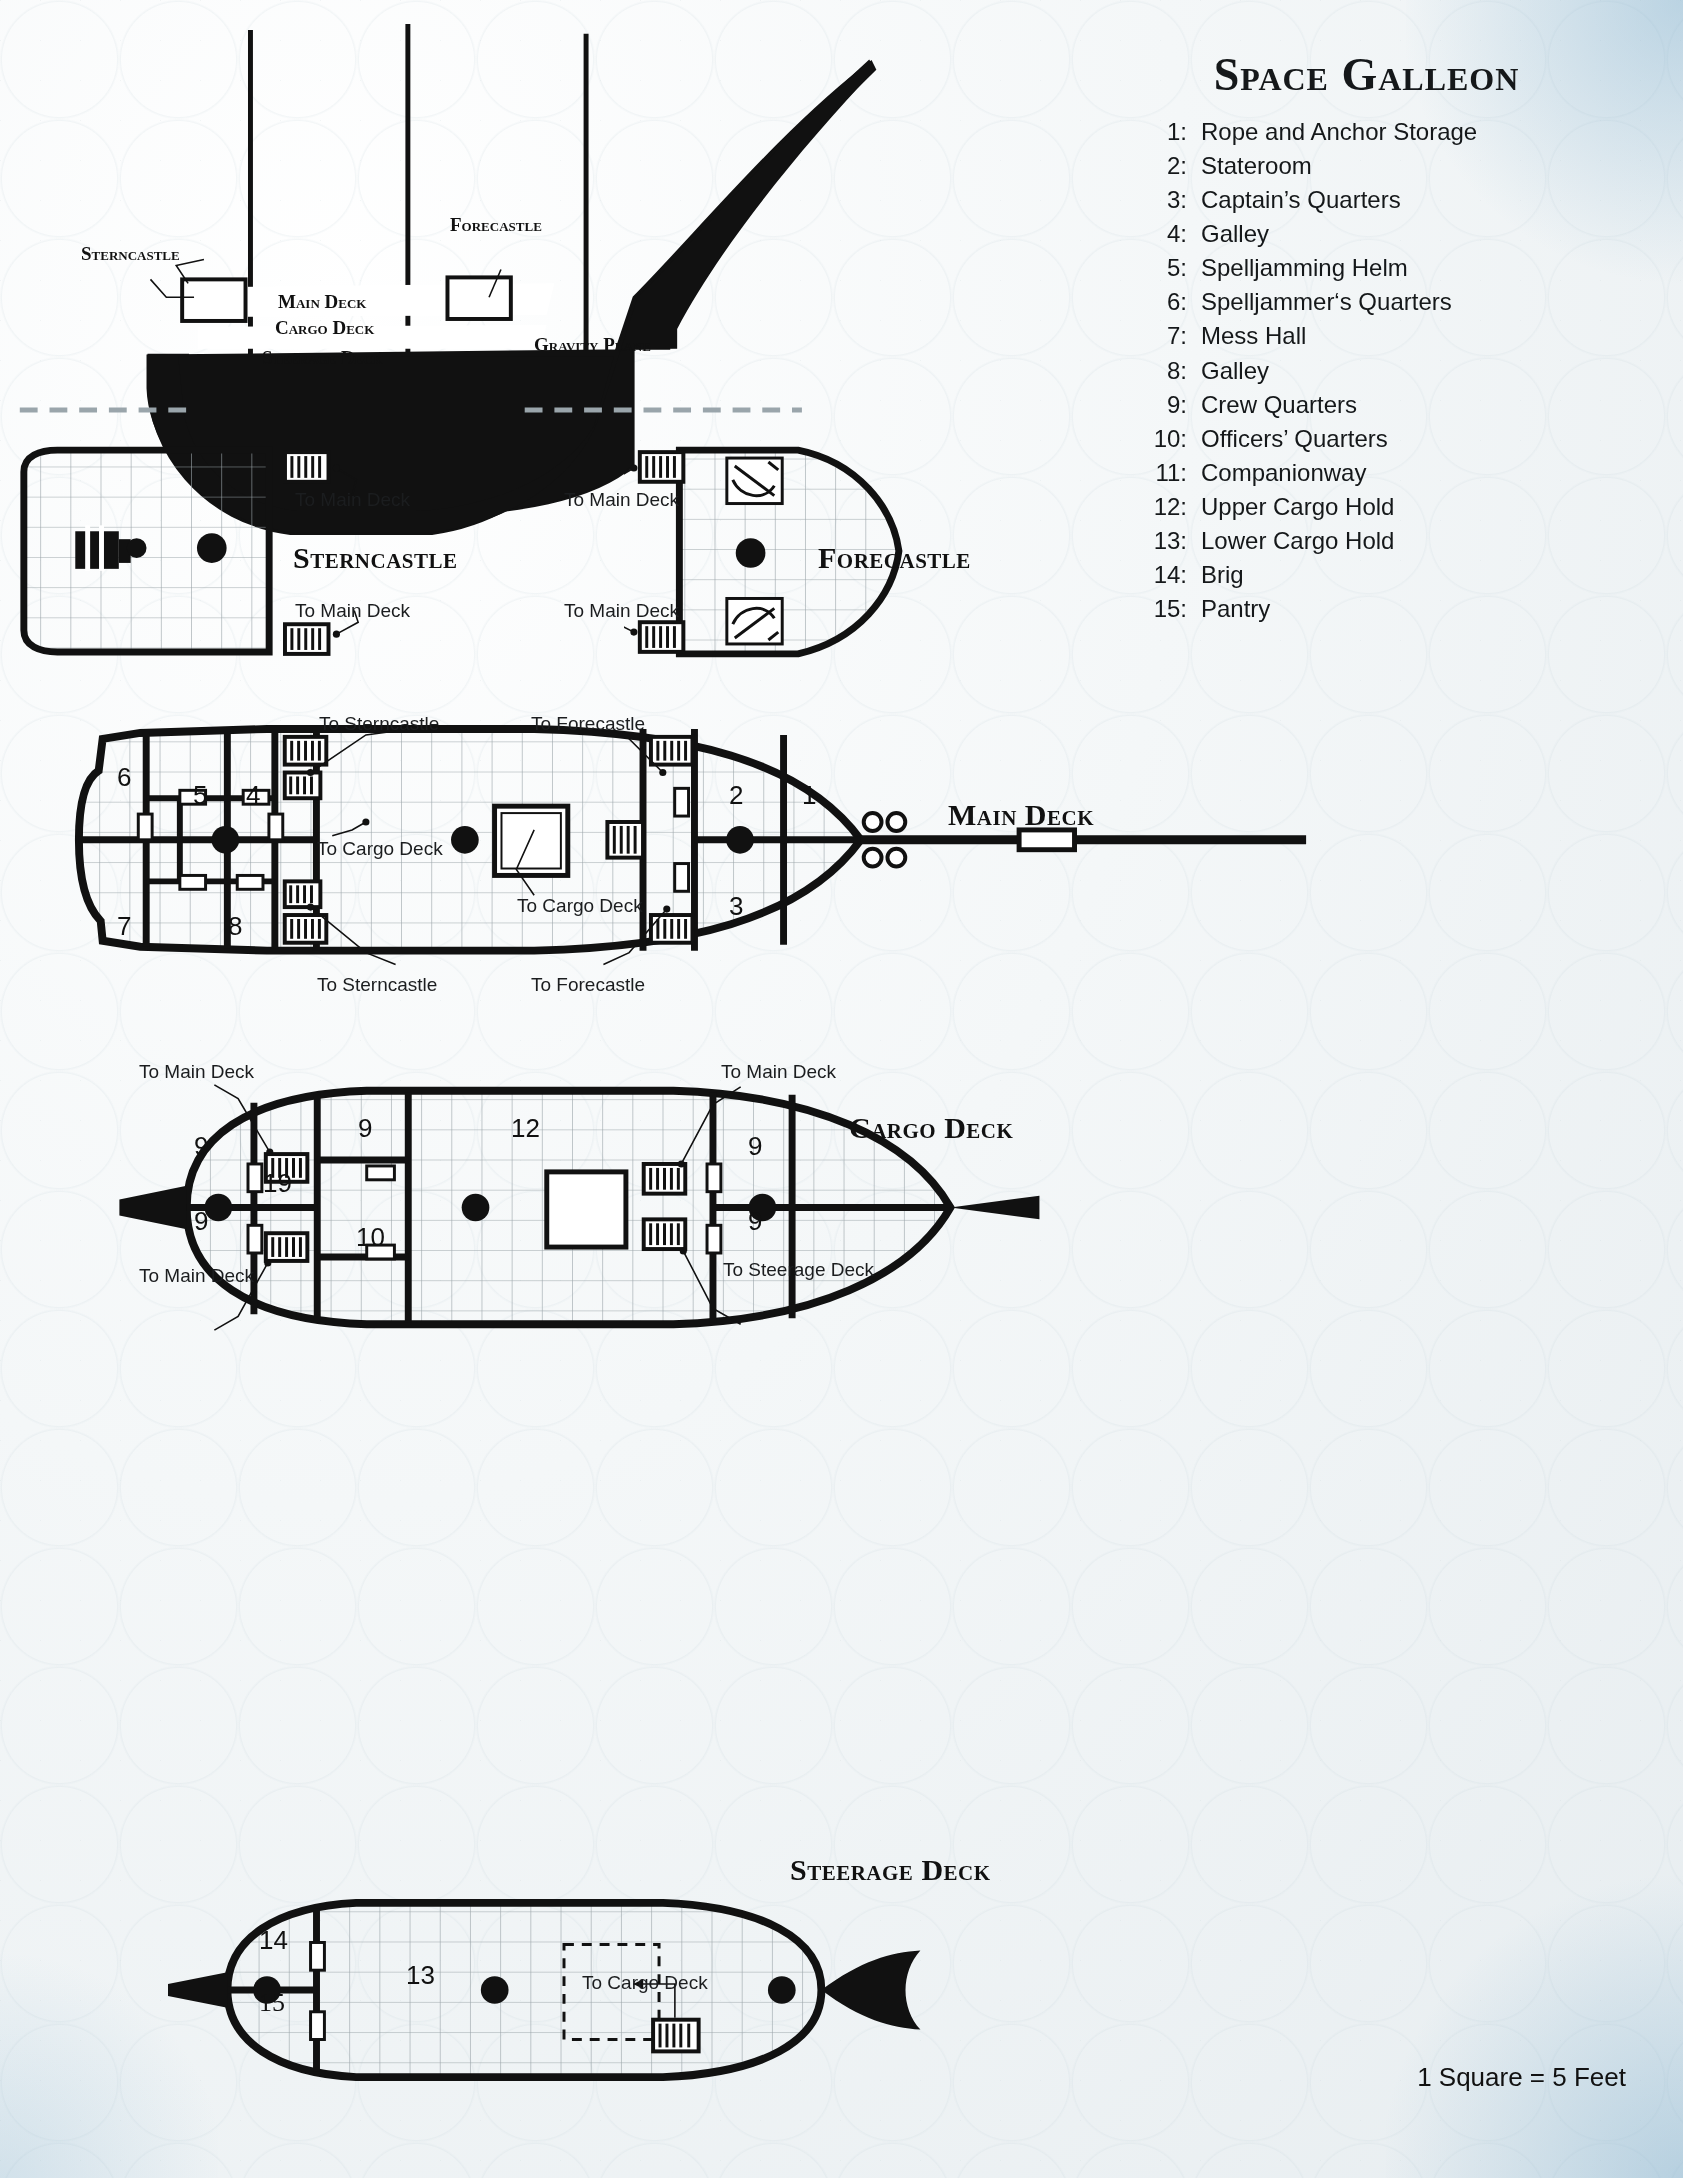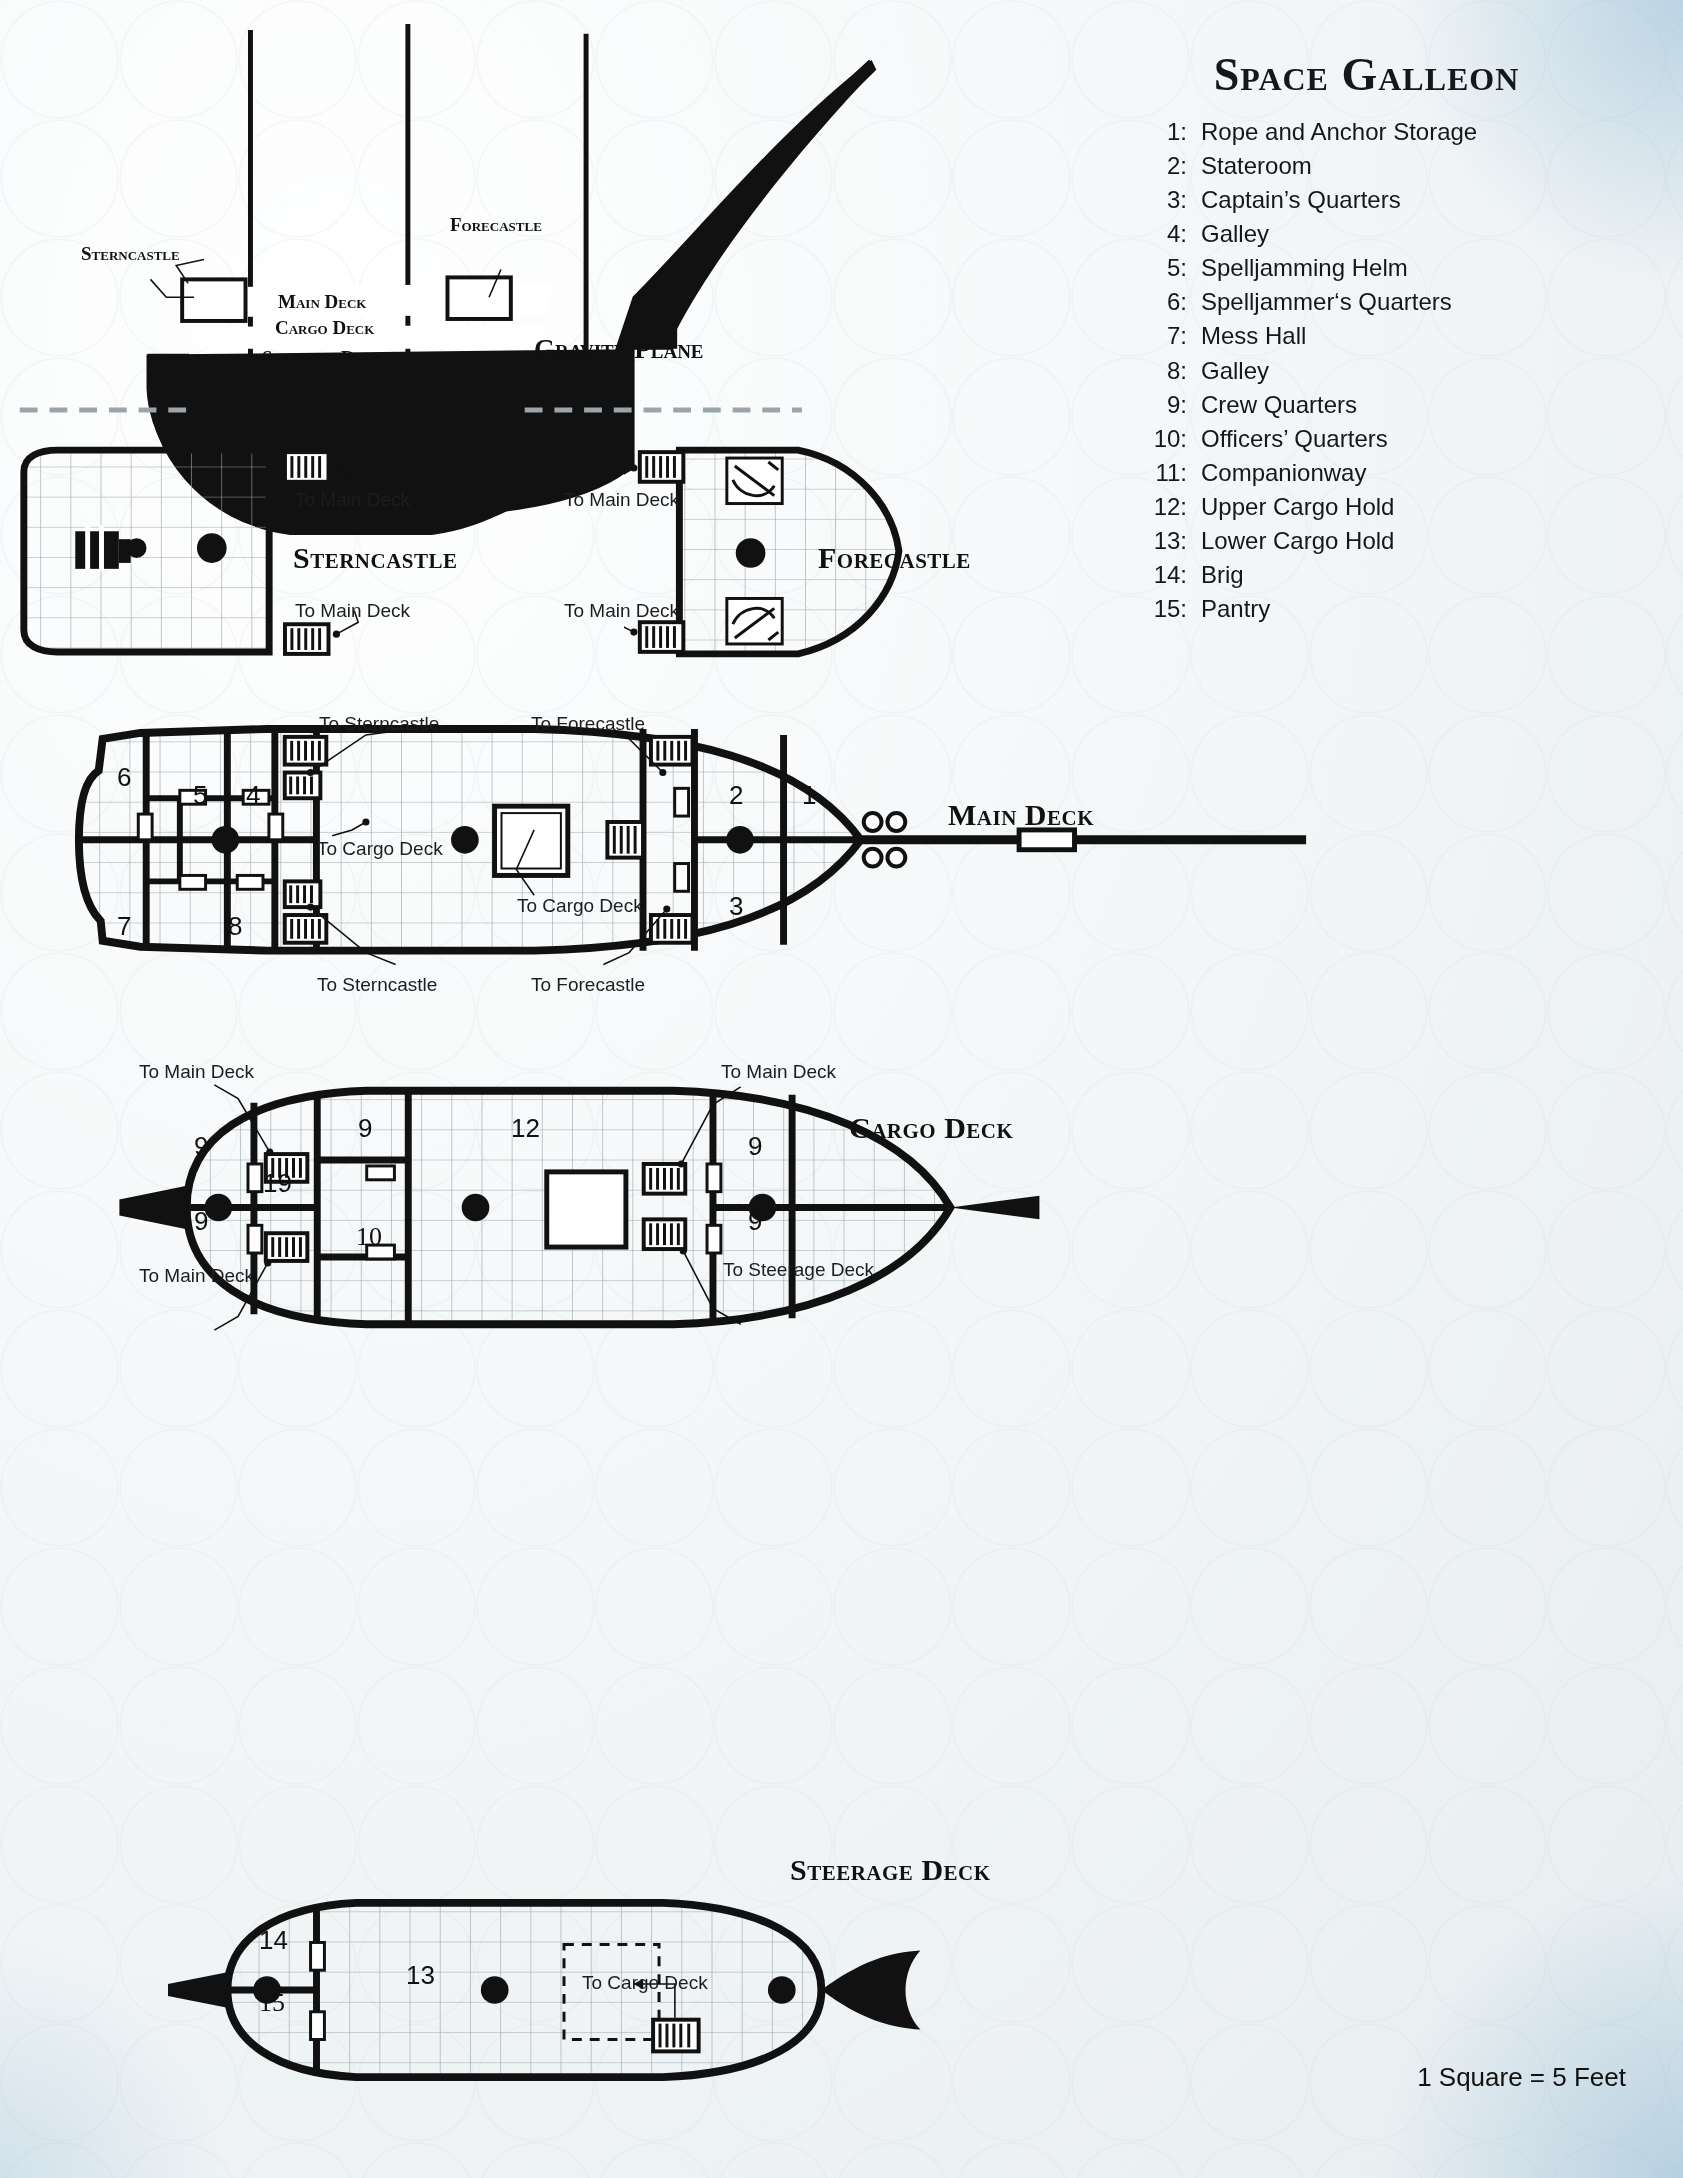--- a/index.html
+++ b/index.html
@@ -235,21 +235,21 @@
 
     <line x1="20" y1="414" x2="188" y2="414" stroke="#9aa5ab" stroke-width="5" stroke-dasharray="18 12"></line>
     <line x1="530" y1="414" x2="810" y2="414" stroke="#9aa5ab" stroke-width="5" stroke-dasharray="18 12"></line>
   </svg>
 
   <div class="small-caps-lbl" style="left:81px;top:243px;">Sterncastle</div>
   <div class="small-caps-lbl" style="left:450px;top:214px;">Forecastle</div>
   <div class="small-caps-lbl" style="left:278px;top:291px;">Main Deck</div>
   <div class="small-caps-lbl" style="left:275px;top:317px;">Cargo Deck</div>
   <div class="small-caps-lbl" style="left:262px;top:347px;">Steerage Deck</div>
-  <div class="small-caps-lbl" style="left:534px;top:334px;font-size:27px;">Gravity Plane</div>
+  <div class="small-caps-lbl" style="left:534px;top:334px;font-size:19px;">Gravity Plane</div>
 
   <svg width="455" height="238" viewBox="0 0 460 240" style="position:absolute;left:10px;top:436px;">
     <defs>
       <pattern id="grid" width="30.5" height="30.5" patternUnits="userSpaceOnUse">
         <path d="M 30.5 0 L 0 0 0 30.5" fill="none" stroke="#9aa3a8" stroke-width="1.2"></path>
       </pattern>
     </defs>
     <path d="M14,36 C14,20 30,14 48,14 L262,14 L262,218 L48,218 C30,218 14,212 14,196 Z" fill="url(#grid)" stroke="#111" stroke-width="7"></path>
 
     <g>
@@ -568,21 +568,21 @@
   <div class="callout" style="left:139px;top:1061px;">To Main Deck</div>
   <div class="callout" style="left:721px;top:1061px;">To Main Deck</div>
   <div class="callout" style="left:139px;top:1265px;">To Main Deck</div>
   <div class="callout" style="left:723px;top:1259px;">To Steerage Deck</div>
   <div class="deck-title" style="left:849px;top:1111px;">Cargo Deck</div>
 
   <div class="room-num" style="left:194px;top:1131px;">9</div>
   <div class="room-num" style="left:194px;top:1206px;">9</div>
   <div class="room-num" style="left:263px;top:1168px;">19</div>
   <div class="room-num" style="left:748px;top:1131px;">9</div>
-  <div class="room-num" style="left:356px;top:1222px;font-family:Liberation Serif, serif;">10</div>
+  <div class="room-num" style="left:356px;top:1222px;">10</div>
   <div class="room-num" style="left:465px;top:1113px;margin-left:46px;">12</div>
   <div class="room-num" style="left:358px;top:1113px;">9</div>
   <div class="room-num" style="left:748px;top:1206px;">9</div>
 
   <svg width="990" height="218" viewBox="0 0 1000 220" style="position:absolute;left:168px;top:1881px;">
     <path d="M60,110 C60,58 110,26 190,22 L500,22 C600,26 660,58 660,110 C660,162 600,194 500,198 L190,198 C110,194 60,162 60,110 Z" fill="url(#grid)" stroke="#111" stroke-width="8"></path>
     <path d="M0,104 L60,92 L60,128 L0,116 Z" fill="#111"></path>
     <path d="M660,110 C700,80 730,72 760,70 C740,92 740,128 760,150 C730,148 700,140 660,110 Z" fill="#111"></path>
     <g stroke="#111" stroke-width="7" fill="none">
       <line x1="150" y1="28" x2="150" y2="192"></line>

